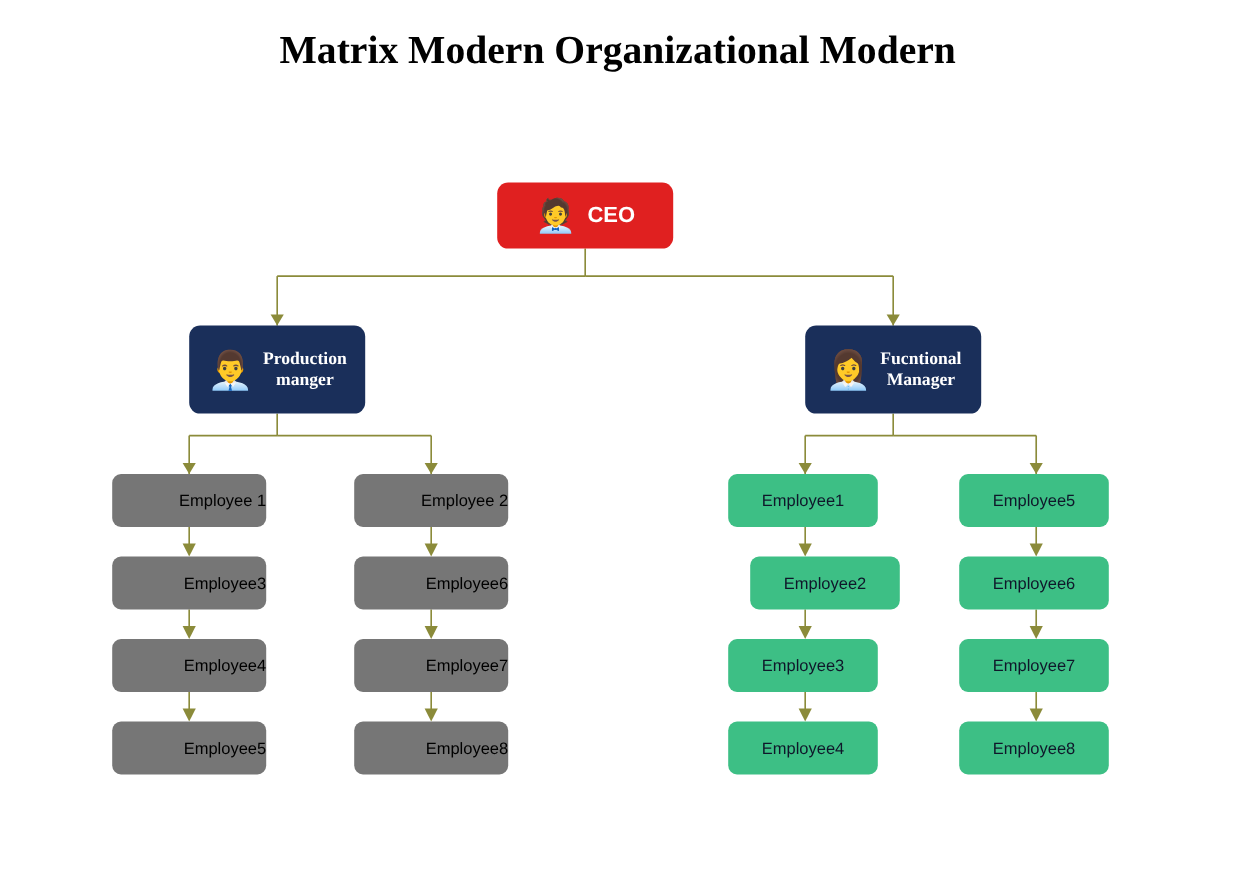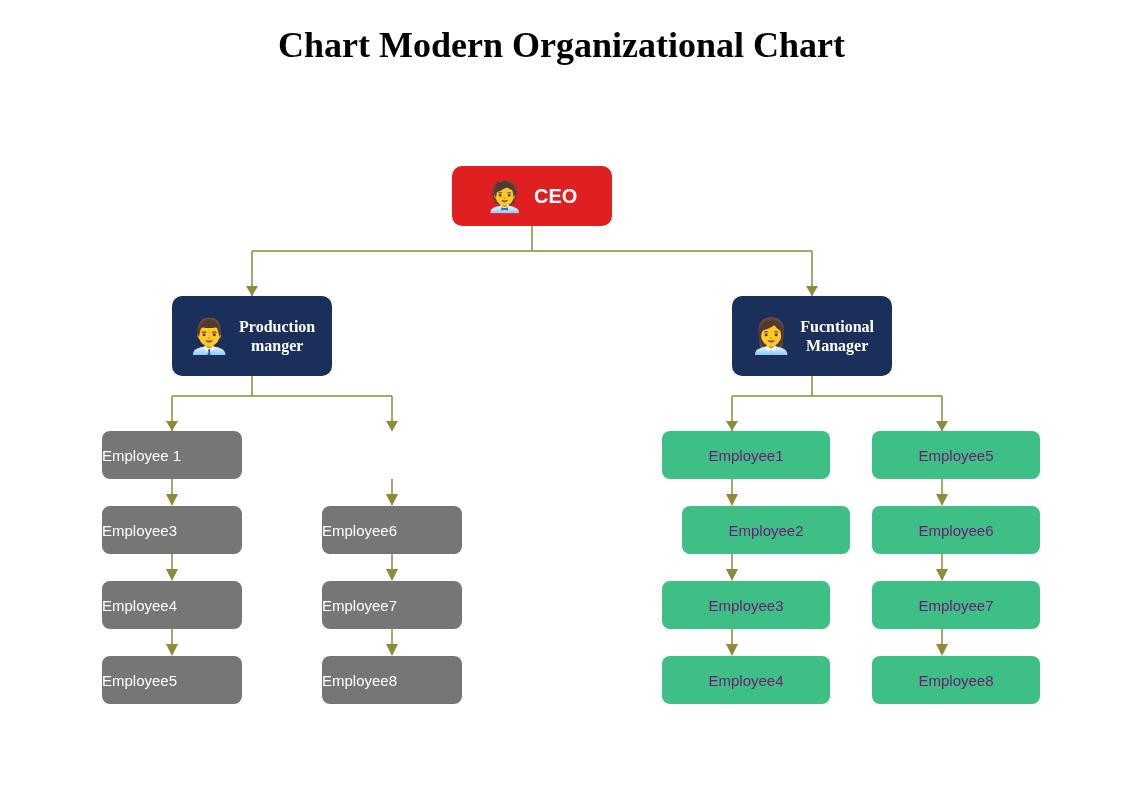--- a/index.html
+++ b/index.html
@@ -59,55 +59,55 @@
     }
     
     .node-emp-gray {
       position: absolute;
       width: 140px;
       height: 48px;
       background: #767676;
       border-radius: 8px;
       display: flex;
       align-items: center;
-      justify-content: flex-start;
-      color: #ffffff;
+      justify-content: flex-end;
+      color: #000000;
       font-size: 15px;
     }
     
     .node-emp-green {
       position: absolute;
-      width: 168px;
+      width: 136px;
       height: 48px;
       background: #3dbf85;
       border-radius: 8px;
       display: flex;
       align-items: center;
       justify-content: center;
-      color: #701a75;
+      color: #0f172a;
       font-size: 15px;
     }
     
     .connector-svg {
       position: absolute;
       top: 0;
       left: 0;
       width: 1123px;
       height: 794px;
       pointer-events: none;
     }
     .manager-text {
       line-height: 1.2;
       font-family: Liberation Serif, serif;
     }
   </style>
 </head>
 <body>
 
-<div class="page-title">Chart Modern Organizational Chart</div>
+<div class="page-title">Matrix Modern Organizational Modern</div>
 
 <div class="chart-area">
 
   <svg class="connector-svg">
 
     <line x1="532" y1="150" x2="532" y2="175" stroke="#8b8b3a" stroke-width="1.5"></line>
     <line x1="532" y1="175" x2="252" y2="175" stroke="#8b8b3a" stroke-width="1.5"></line>
     <line x1="252" y1="175" x2="252" y2="220" stroke="#8b8b3a" stroke-width="1.5"></line>
 
     <line x1="532" y1="175" x2="812" y2="175" stroke="#8b8b3a" stroke-width="1.5"></line>
@@ -182,20 +182,23 @@
   <div class="node-emp-gray" style="left:102px; top:430px;">
     <span>Employee3</span>
   </div>
   <div class="node-emp-gray" style="left:102px; top:505px;">
     <span>Employee4</span>
   </div>
   <div class="node-emp-gray" style="left:102px; top:580px;">
     <span>Employee5</span>
   </div>
 
+  <div class="node-emp-gray" style="left:322px; top:355px;">
+    <span>Employee 2</span>
+  </div>
   <div class="node-emp-gray" style="left:322px; top:430px;">
     <span>Employee6</span>
   </div>
   <div class="node-emp-gray" style="left:322px; top:505px;">
     <span>Employee7</span>
   </div>
   <div class="node-emp-gray" style="left:322px; top:580px;">
     <span>Employee8</span>
   </div>
 

